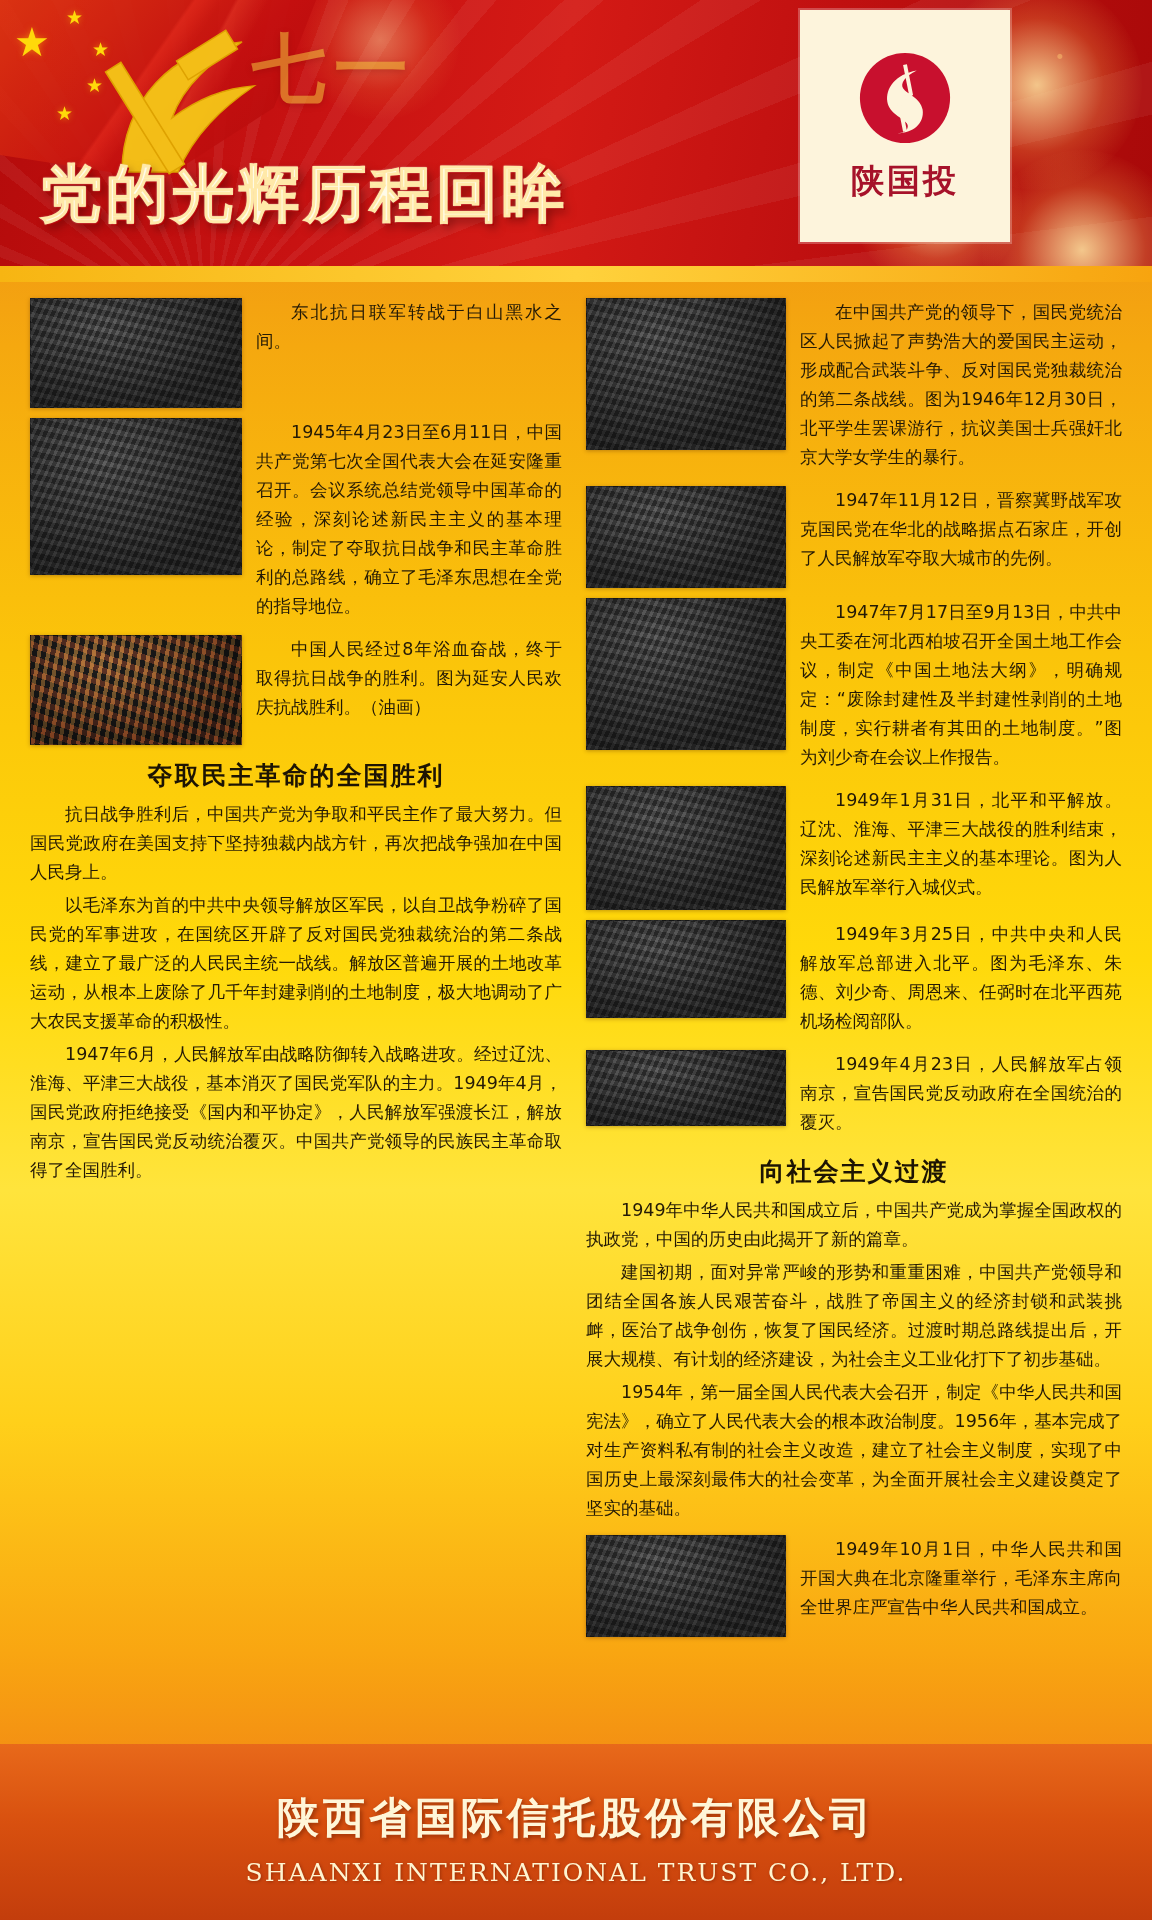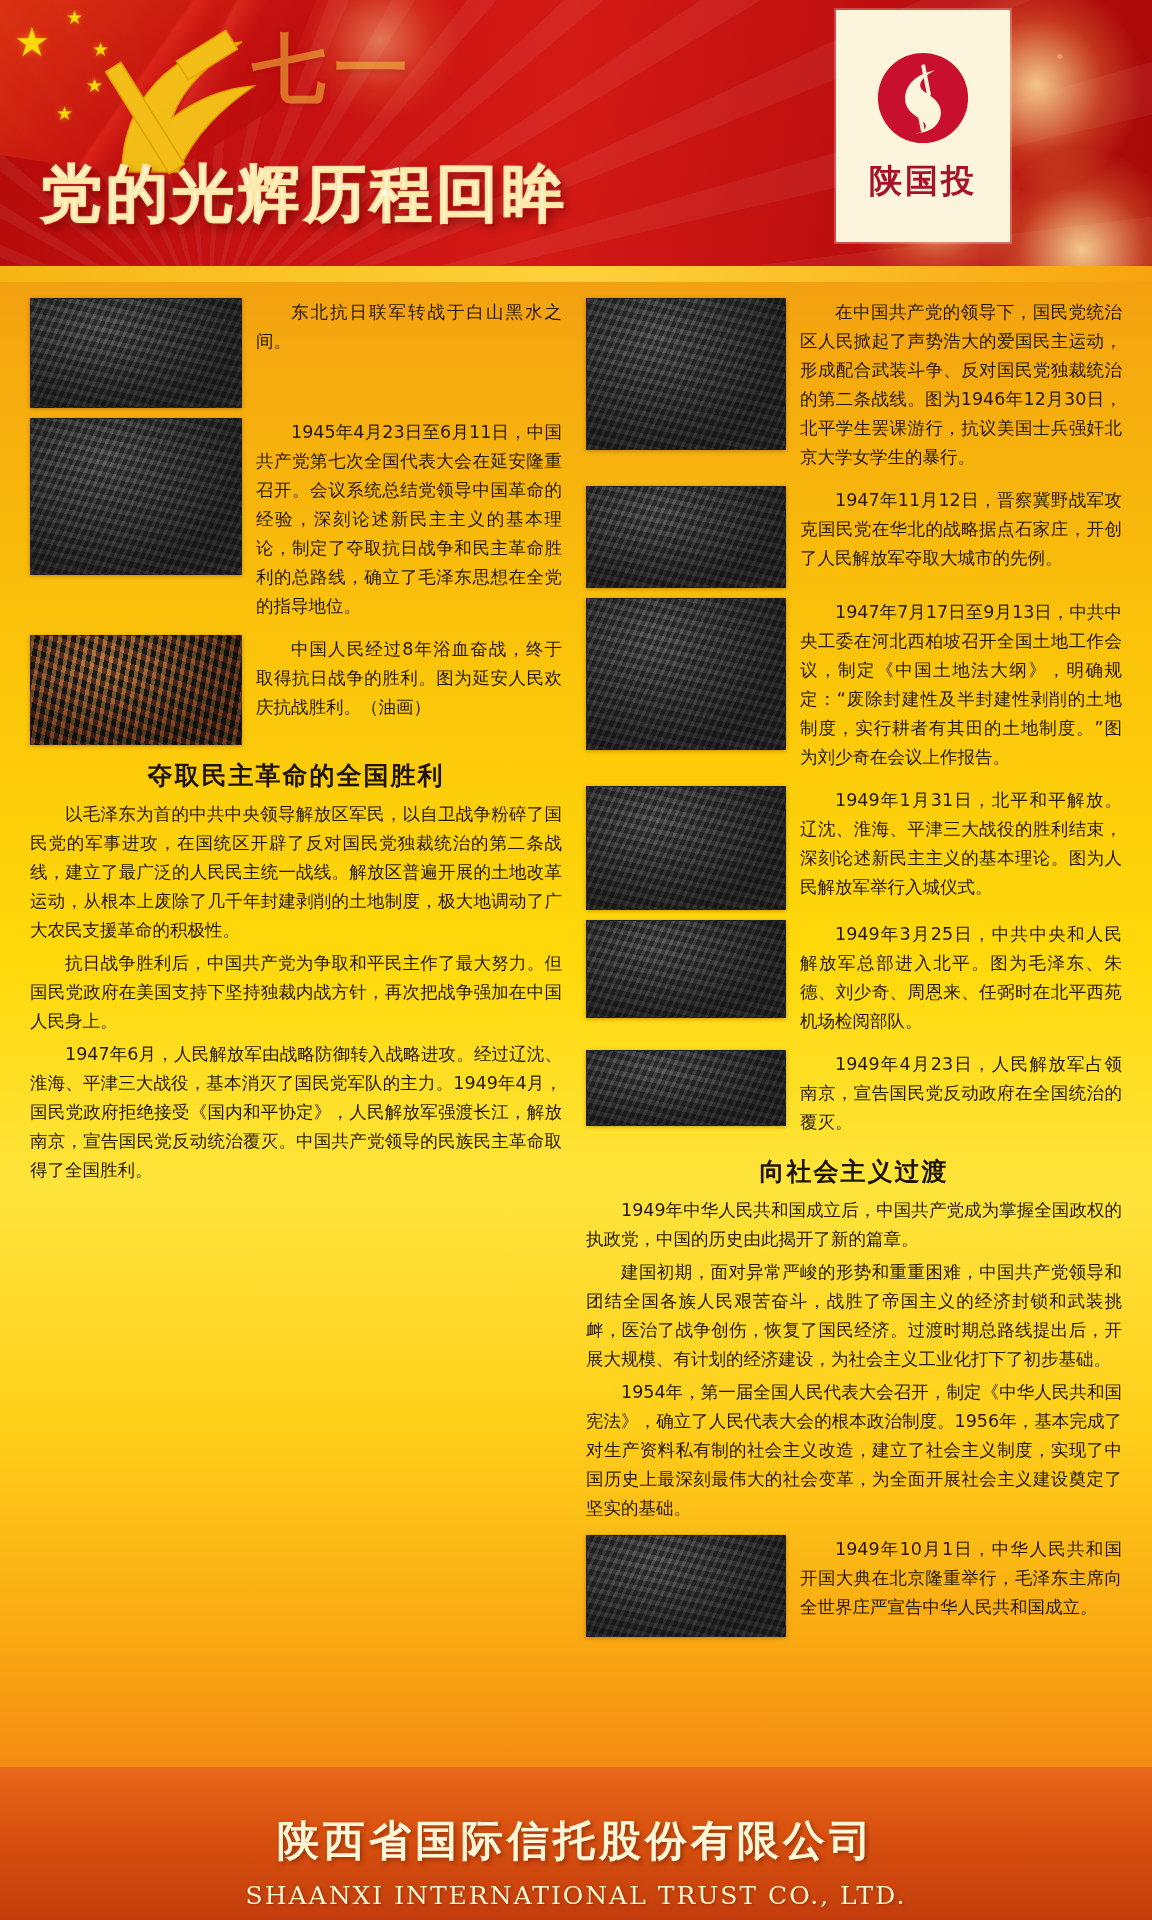--- a/index.html
+++ b/index.html
@@ -73,21 +73,21 @@
     position:absolute;left:40px;top:152px;
     font-size:62px;font-weight:bold;color:#fffbe8;
     letter-spacing:4px;
     text-shadow:
       0 0 2px #fff,
       2px 2px 0 #b00000,
       4px 5px 10px rgba(60,0,0,.55);
     -webkit-text-stroke:1px #ffe9a8;
   }
   .logo-box{
-    position:absolute;right:142px;top:10px;width:174px;height:232px;
+    position:absolute;right:142px;top:10px;width:210px;height:232px;
     background:#fdf4dc;
     display:flex;flex-direction:column;align-items:center;justify-content:center;
     box-shadow:0 0 0 2px rgba(255,255,255,.25);
   }
   .logo-mark{width:98px;height:98px;margin-bottom:12px;}
   .logo-text{
     font-size:33px;font-weight:bold;color:#a6122a;letter-spacing:3px;
     font-family:"DejaVu Sans","Liberation Sans",sans-serif;
   }
   .hdr-underline{
@@ -124,21 +124,21 @@
     content:"";position:absolute;inset:0;
     background:radial-gradient(ellipse at 35% 25%, rgba(255,255,255,.28), rgba(0,0,0,.35) 70%);
     mix-blend-mode:overlay;
   }
   .blk{clear:both;}
   .row{display:flex;align-items:flex-start;margin-bottom:10px;}
   .row .photo{flex:0 0 auto;margin-right:14px;}
   .row .txt{flex:1;}
   
   .footer{
-    position:absolute;left:0;bottom:0;width:1152px;height:153px;
+    position:absolute;left:0;bottom:0;width:1152px;height:176px;
     background:linear-gradient(180deg,#e8691a 0%,#d8500f 45%,#c33d0c 100%);
     text-align:center;
   }
   .footer-cn{
     margin-top:46px;font-size:42px;font-weight:bold;color:#fff6d8;letter-spacing:4px;
     text-shadow:2px 2px 4px rgba(110,30,0,.6);
   }
   .footer-en{
     margin-top:12px;font-size:25px;color:#fff4d0;letter-spacing:2px;
     font-family:"DejaVu Serif","Liberation Serif",serif;
@@ -208,22 +208,22 @@
 
       <div class="row">
         <div class="photo" style="width:210px;height:108px;background-image:repeating-linear-gradient(100deg, rgba(255,170,60,.35) 0 4px, rgba(0,0,0,.3) 4px 9px), repeating-linear-gradient(20deg, rgba(255,90,40,.3) 0 6px, rgba(0,0,0,.25) 6px 13px);"></div>
         <div class="txt">
           <p class="para">中国人民经过8年浴血奋战，终于取得抗日战争的胜利。图为延安人民欢庆抗战胜利。（油画）</p>
         </div>
       </div>
 
       <div class="blk"></div>
       <div class="sec-title">夺取民主革命的全国胜利</div>
+      <p class="para">抗日战争胜利后，中国共产党为争取和平民主作了最大努力。但国民党政府在美国支持下坚持独裁内战方针，再次把战争强加在中国人民身上。</p>
       <p class="para">以毛泽东为首的中共中央领导解放区军民，以自卫战争粉碎了国民党的军事进攻，在国统区开辟了反对国民党独裁统治的第二条战线，建立了最广泛的人民民主统一战线。解放区普遍开展的土地改革运动，从根本上废除了几千年封建剥削的土地制度，极大地调动了广大农民支援革命的积极性。</p>
-      <p class="para">抗日战争胜利后，中国共产党为争取和平民主作了最大努力。但国民党政府在美国支持下坚持独裁内战方针，再次把战争强加在中国人民身上。</p>
       <p class="para">1947年6月，人民解放军由战略防御转入战略进攻。经过辽沈、淮海、平津三大战役，基本消灭了国民党军队的主力。1949年4月，国民党政府拒绝接受《国内和平协定》，人民解放军强渡长江，解放南京，宣告国民党反动统治覆灭。中国共产党领导的民族民主革命取得了全国胜利。</p>
 
 
 
     </div>
 
     <div class="col col-right">
 
       <div class="row">
         <div class="photo" style="width:198px;height:150px;"></div>

